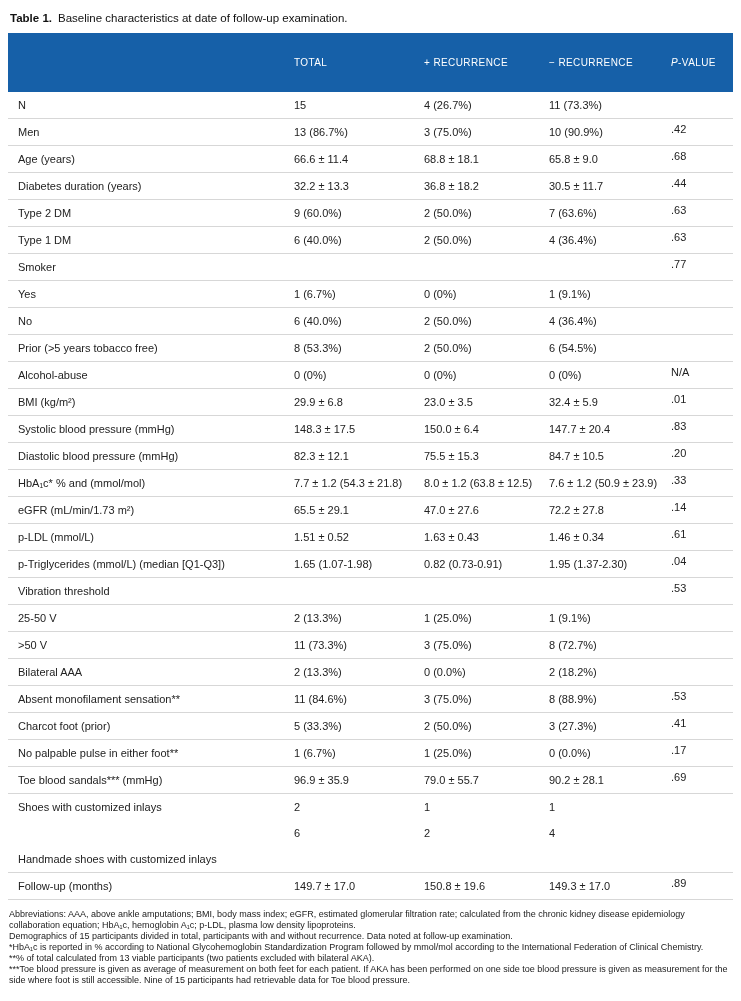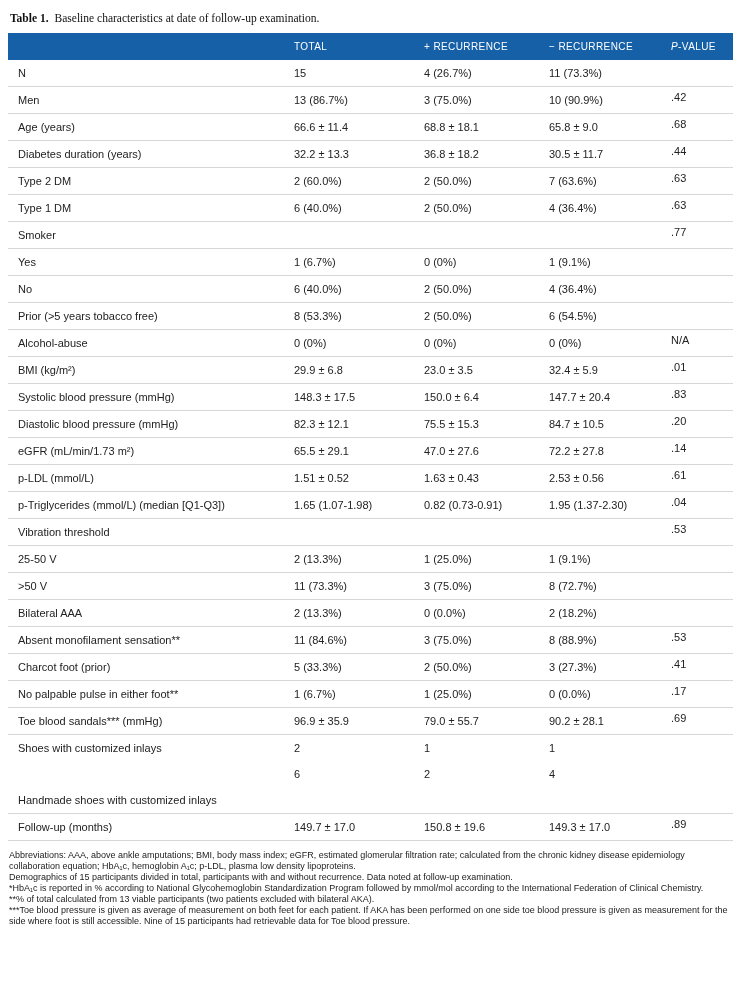--- a/index.html
+++ b/index.html
@@ -5,21 +5,21 @@
   :root { --header-bg: #1660A8; }
   * { box-sizing: border-box; }
   html, body { margin: 0; padding: 0; background: #ffffff; }
   body {
     font-family: "Liberation Sans", sans-serif;
     color: #1a1a1a;
     width: 741px;
   }
   .page { width: 741px; padding: 8px 8px 6px 8px; }
 
-  .caption { font-size: 11.5px; margin: 4px 0 9px 2px; color: #111; font-family: Liberation Serif, serif; }
+  .caption { font-size: 11.5px; margin: 4px 0 9px 2px; color: #111; }
   .caption .caption-label { font-weight: bold; margin-right: 6px; }
 
   table.char-table {
     width: 725px;
     border-collapse: collapse;
     table-layout: fixed;
   }
   col.c-label { width: 280px; }
   col.c-total { width: 130px; }
   col.c-plus  { width: 125px; }
@@ -27,21 +27,21 @@
   col.c-p     { width: 68px; }
 
   thead th {
     background: var(--header-bg);
     color: #ffffff;
     font-size: 10px;
     font-weight: normal;
     letter-spacing: 0.4px;
     text-align: left;
     vertical-align: middle;
-    padding: 8px 6px;
+    padding: 24px 6px;
   }
   thead th.label-col { padding-left: 10px; }
   thead th i { font-style: italic; }
 
   tbody td {
     font-size: 11px;
     line-height: 13px;
     color: #222;
     padding: 6.5px 6px;
     border-bottom: 1px solid #d7d7d7;
@@ -111,21 +111,21 @@
         </tr>
         <tr>
           <td class="label-cell">Diabetes duration (years)</td>
           <td>32.2 ± 13.3</td>
           <td>36.8 ± 18.2</td>
           <td>30.5 ± 11.7</td>
           <td class="p-cell">.44</td>
         </tr>
         <tr>
           <td class="label-cell">Type 2 DM</td>
-          <td>2 (60.0%)</td>
+          <td>9 (60.0%)</td>
           <td>2 (50.0%)</td>
           <td>7 (63.6%)</td>
           <td class="p-cell">.63</td>
         </tr>
         <tr>
           <td class="label-cell">Type 1 DM</td>
           <td>6 (40.0%)</td>
           <td>2 (50.0%)</td>
           <td>4 (36.4%)</td>
           <td class="p-cell">.63</td>
@@ -180,31 +180,38 @@
           <td class="p-cell">.83</td>
         </tr>
         <tr>
           <td class="label-cell">Diastolic blood pressure (mmHg)</td>
           <td>82.3 ± 12.1</td>
           <td>75.5 ± 15.3</td>
           <td>84.7 ± 10.5</td>
           <td class="p-cell">.20</td>
         </tr>
         <tr>
+          <td class="label-cell">HbA₁c* % and (mmol/mol)</td>
+          <td>7.7 ± 1.2 (54.3 ± 21.8)</td>
+          <td>8.0 ± 1.2 (63.8 ± 12.5)</td>
+          <td>7.6 ± 1.2 (50.9 ± 23.9)</td>
+          <td class="p-cell">.33</td>
+        </tr>
+        <tr>
           <td class="label-cell">eGFR (mL/min/1.73 m²)</td>
           <td>65.5 ± 29.1</td>
           <td>47.0 ± 27.6</td>
           <td>72.2 ± 27.8</td>
           <td class="p-cell">.14</td>
         </tr>
         <tr>
           <td class="label-cell">p-LDL (mmol/L)</td>
           <td>1.51 ± 0.52</td>
           <td>1.63 ± 0.43</td>
-          <td>2.53 ± 0.56</td>
+          <td>1.46 ± 0.34</td>
           <td class="p-cell">.61</td>
         </tr>
         <tr>
           <td class="label-cell">p-Triglycerides (mmol/L) (median [Q1-Q3])</td>
           <td>1.65 (1.07-1.98)</td>
           <td>0.82 (0.73-0.91)</td>
           <td>1.95 (1.37-2.30)</td>
           <td class="p-cell">.04</td>
         </tr>
         <tr>

